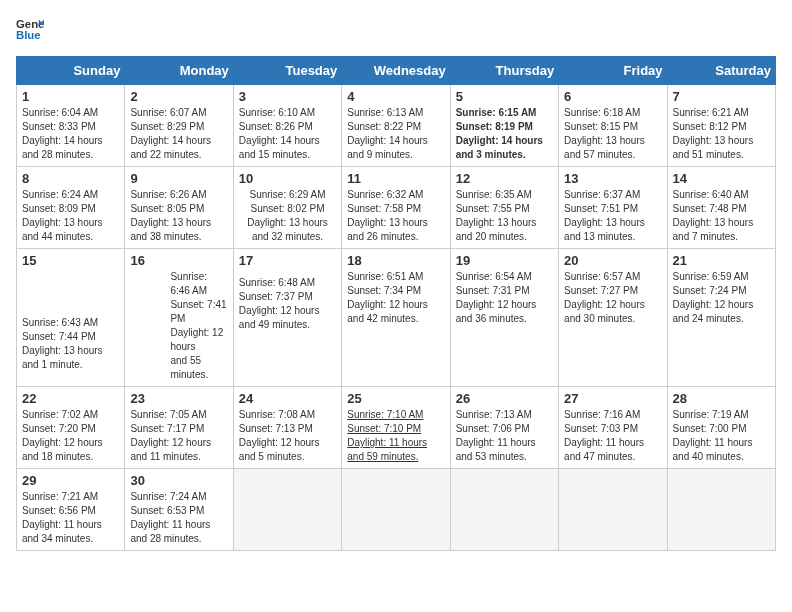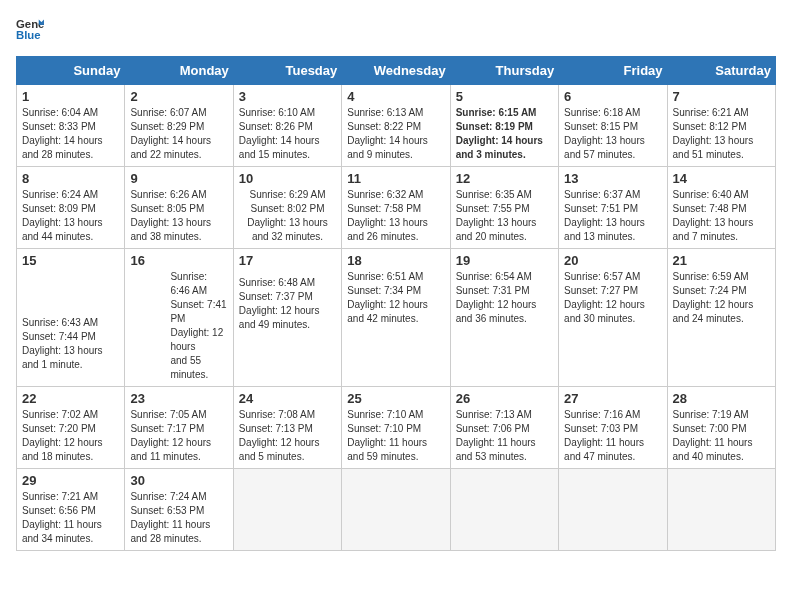--- a/index.html
+++ b/index.html
@@ -273,21 +273,21 @@
         </td>
         <td>
           <span class="day-num">24</span>
           <div class="day-info" style="white-space: pre-line;">Sunrise: 7:08 AM
 Sunset: 7:13 PM
 Daylight: 12 hours
 and 5 minutes.</div>
         </td>
         <td>
           <span class="day-num">25</span>
-          <div class="day-info" style="white-space: pre-line;">Sunrise: 7:10 AM
+          <div class="day-info" style="white-space: pre-line; text-decoration: underline;">Sunrise: 7:10 AM
 Sunset: 7:10 PM
 Daylight: 11 hours
 and 59 minutes.</div>
         </td>
         <td>
           <span class="day-num">26</span>
           <div class="day-info" style="white-space: pre-line;">Sunrise: 7:13 AM
 Sunset: 7:06 PM
 Daylight: 11 hours
 and 53 minutes.</div>

